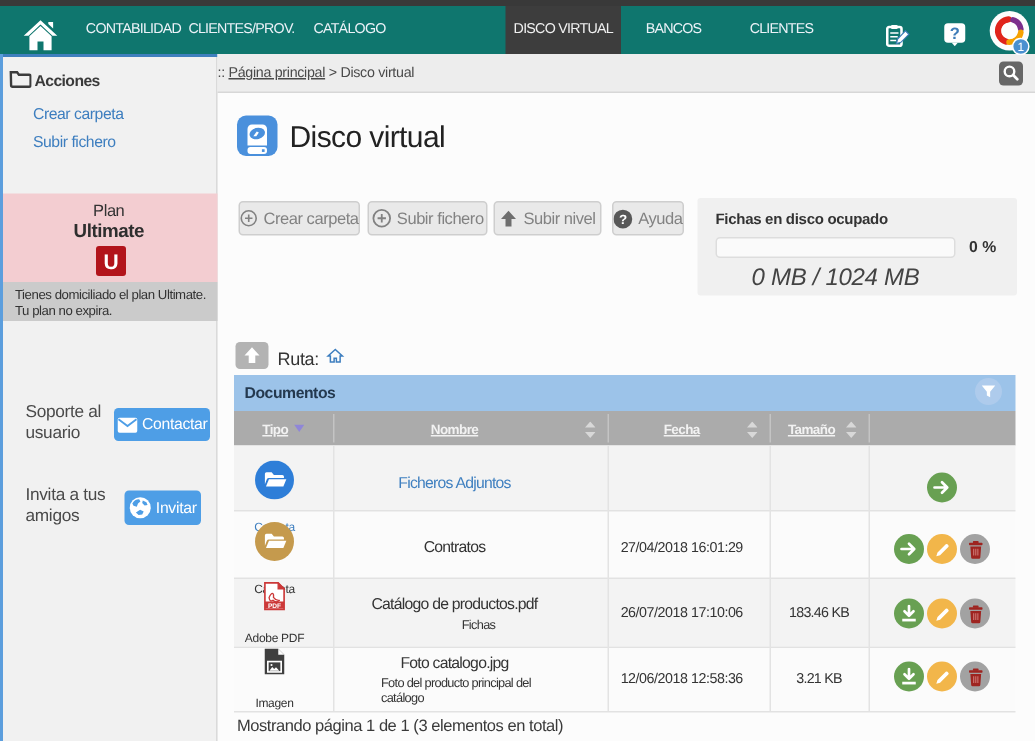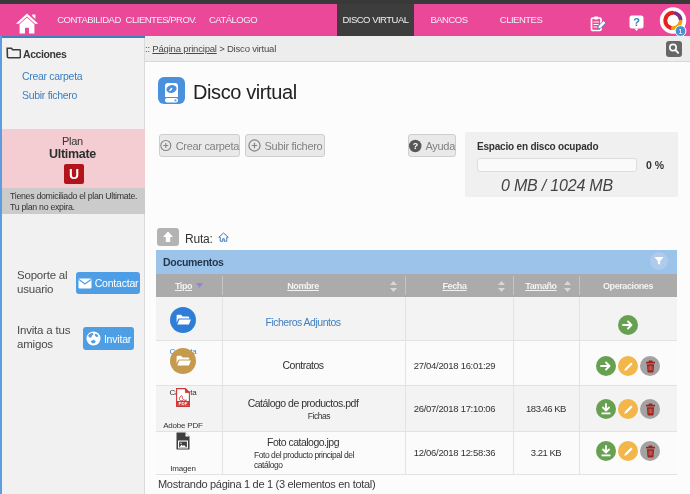--- a/index.html
+++ b/index.html
@@ -1,20 +1,20 @@
 <!DOCTYPE html>
 <html><head><meta charset="utf-8">
 <style>
 *{margin:0;padding:0;box-sizing:border-box;}
 html,body{width:690px;height:494px;font-family:"Liberation Sans",sans-serif;background:#fff;overflow:hidden;}
 #page{position:relative;width:690px;height:494px;background:#fcfcfc;}
 .abs{position:absolute;}
 
 #topstrip{left:0;top:0;width:690px;height:4px;background:#393939;}
-#nav{left:0;top:4px;width:690px;height:32px;background:#ec4899;text-decoration:underline;}
+#nav{left:0;top:4px;width:690px;height:32px;background:#0f766e;text-decoration:underline;}
 #navline{left:0;top:36px;width:145px;height:2px;background:#3f7fbe;}
 .navitem{position:absolute;top:0;height:32px;width:72px;text-align:center;line-height:32px;font-size:9.5px;letter-spacing:-0.5px;color:#ecf2f8;white-space:nowrap;}
 #nav-active{position:absolute;top:0;height:32px;width:72px;background:#3d3d3d;z-index:2;}
 
 #sidebar{left:0;top:38px;width:145px;height:456px;background:#f1f1f1;border-right:1px solid #dadada;}
 #acciones-t{left:23px;top:48px;font-size:10.5px;font-weight:bold;color:#3a3a3a;letter-spacing:-0.4px;}
 .sblink{position:absolute;left:22px;color:#3d7ebf;font-size:10.5px;letter-spacing:-0.3px;}
 #planbox{left:0;top:129px;width:145px;height:59px;background:#f3cdd1;text-align:center;color:#333;}
 #plan1{left:0;top:135px;width:145px;text-align:center;font-size:11px;letter-spacing:-0.3px;color:#333;}
 #plan2{left:0;top:147px;width:145px;text-align:center;font-size:12.5px;font-weight:bold;letter-spacing:-0.3px;color:#2e2e2e;}
@@ -166,27 +166,30 @@
   <div class="abs" id="titletext">Disco virtual</div>
 
   <div class="gbtn" id="gb1"><svg width="13" height="13" viewBox="0 0 14 14">
         <circle cx="7" cy="7" r="6" fill="none" stroke="#828282" stroke-width="1.3"></circle>
         <path d="M7 4v6M4 7h6" stroke="#828282" stroke-width="1.3"></path>
       </svg>Crear carpeta</div>
   <div class="gbtn" id="gb2"><svg width="13" height="13" viewBox="0 0 14 14">
         <circle cx="7" cy="7" r="6" fill="none" stroke="#828282" stroke-width="1.3"></circle>
         <path d="M7 4v6M4 7h6" stroke="#828282" stroke-width="1.3"></path>
       </svg>Subir fichero</div>
+  <div class="gbtn" id="gb3"><svg width="12" height="12" viewBox="0 0 12 12">
+        <path d="M6 0.5 L11 6 H8 v5 H4 V6 H1z" fill="#6e6e6e"></path>
+      </svg>Subir nivel</div>
   <div class="gbtn" id="gb4"><svg width="14" height="14" viewBox="0 0 14 14">
         <circle cx="7" cy="7" r="7" fill="#585858"></circle>
         <text x="7" y="10.5" font-size="10" font-weight="bold" fill="#fff" text-anchor="middle" font-family="Liberation Sans,sans-serif">?</text>
       </svg>Ayuda</div>
 
   <div class="abs" id="spacebox"></div>
-  <div class="abs" id="spacetitle">Espacio en disco ocupado</div>
+  <div class="abs" id="spacetitle">Fichas en disco ocupado</div>
   <div class="abs" id="spacebar"></div>
   <div class="abs" id="spacepct">0 %</div>
   <div class="abs" id="spacemb">0 MB / 1024 MB</div>
 
   <div class="abs" id="rutabtn"><svg width="22" height="18" viewBox="0 0 22 18">
         <path d="M11 3.5 L16 9 H13.2 v5 H8.8 V9 H6z" fill="#fff"></path>
       </svg></div>
   <div class="abs" id="rutatext">Ruta: <svg style="margin-left:1px" width="13" height="12" viewBox="0 0 24 24">
         <path d="M12 4 2.5 12.5h3v8h5v-5h3v5h5v-8h3z" fill="none" stroke="#3d7ebf" stroke-width="2"></path>
       </svg></div>
@@ -206,23 +209,20 @@
       </svg>
     </div>
   <div class="th" style="left:222px;width:162px">
       <span class="lbl">Nombre</span>
     </div>
   <div class="th" style="left:405px;width:99px">
       <span class="lbl">Fecha</span>
     </div>
   <div class="th" style="left:513px;width:56px">
       <span class="lbl">Tamaño</span>
-    </div>
-  <div class="th" style="left:579px;width:98px">
-      <span>Operaciones</span>
     </div>
   <svg class="abs" style="left:390px;top:281px" width="7" height="11" viewBox="0 0 7 11">
       <path d="M0 4h7L3.5 0z" fill="#d8d8d8"></path>
       <path d="M0 7h7L3.5 11z" fill="#d8d8d8"></path>
     </svg>
   <svg class="abs" style="left:498px;top:281px" width="7" height="11" viewBox="0 0 7 11">
       <path d="M0 4h7L3.5 0z" fill="#d8d8d8"></path>
       <path d="M0 7h7L3.5 11z" fill="#d8d8d8"></path>
     </svg>
   <svg class="abs" style="left:564px;top:281px" width="7" height="11" viewBox="0 0 7 11">

